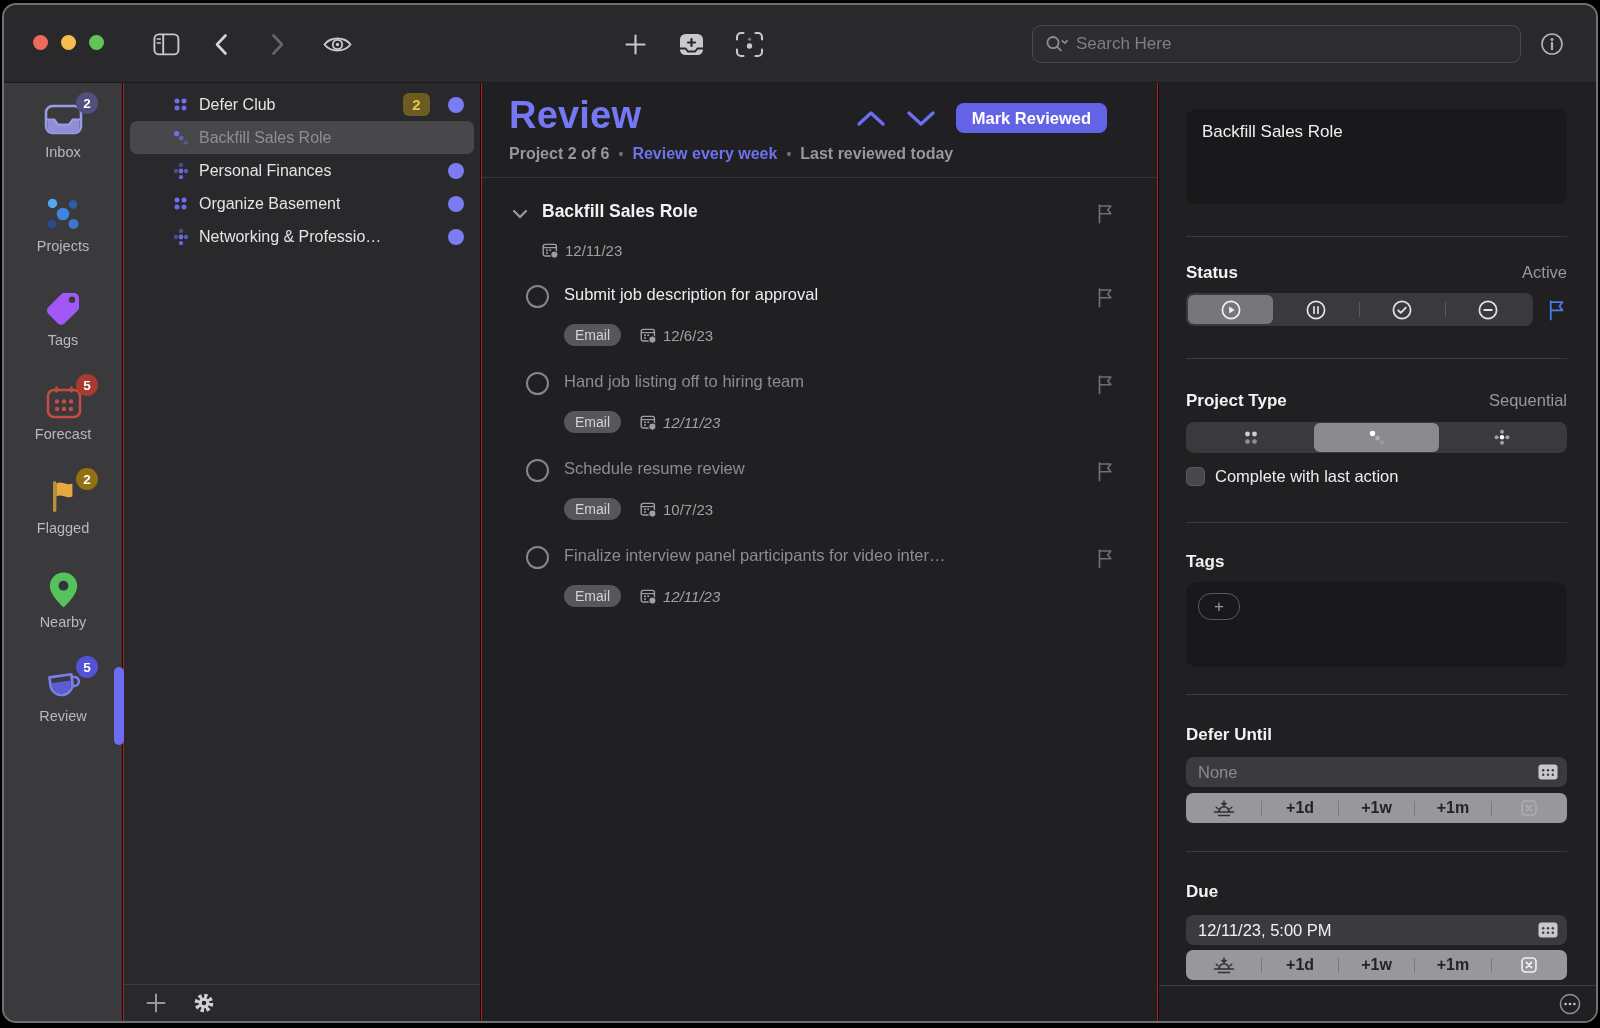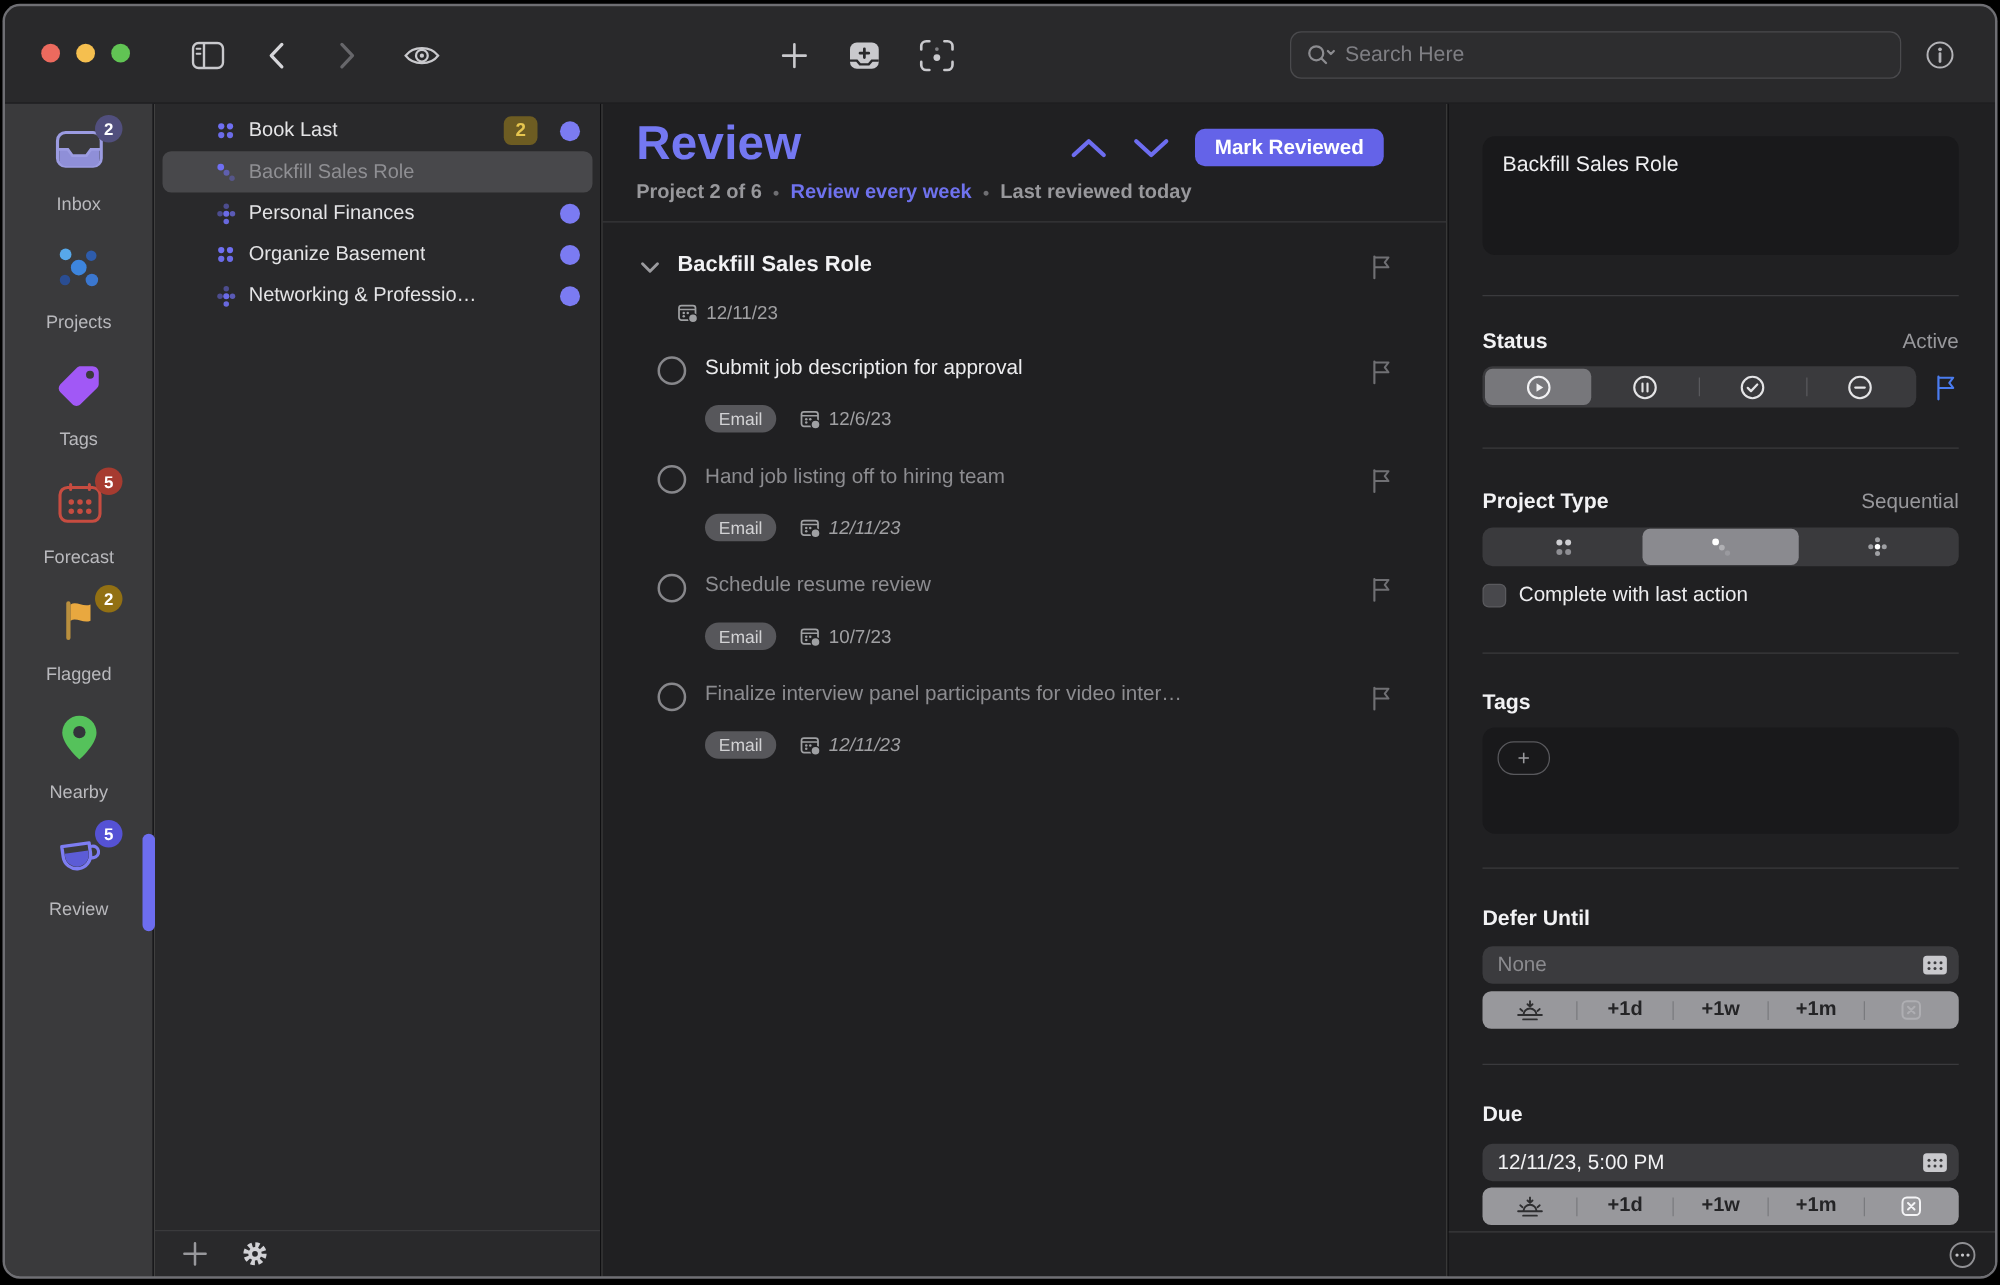--- a/index.html
+++ b/index.html
@@ -1,20 +1,20 @@
 <!DOCTYPE html>
 <html><head>
 <meta charset="utf-8">
 <style>
   * { margin:0; padding:0; box-sizing:border-box; }
   html,body { width:1600px; height:1028px; background:#000; overflow:hidden;
     font-family:"Liberation Sans","DejaVu Sans",sans-serif; -webkit-font-smoothing:antialiased; }
 
   .win { position:absolute; left:4px; top:5px; width:1592px; height:1016px;
-    background:#404040; border-radius:12px; overflow:hidden;
+    background:#b91c1c; border-radius:12px; overflow:hidden;
     box-shadow:0 0 0 2px #6f6f74; }
 
   
   .titlebar { position:absolute; left:0; right:0; top:0; height:78px; background:#29292b;
     border-bottom:1px solid #1a1a1c; }
   .tl { position:absolute; top:30px; width:15px; height:15px; border-radius:50%; }
   .tl.red { left:29px; background:#ec6a5e; }
   .tl.yel { left:57px; background:#f5bf4f; }
   .tl.grn { left:85px; background:#61c454; }
   .tb-btn { position:absolute; top:0; height:78px; display:flex; align-items:center; justify-content:center; }
@@ -31,21 +31,21 @@
   .projcol { position:absolute; left:120px; top:78px; bottom:0; width:357px; background:#29292b;
     border-right:1px solid #0e0e10; }
   .main    { position:absolute; left:478px; top:78px; bottom:0; width:675px; background:#202022; }
   .inspector { position:absolute; right:0; top:78px; bottom:0; width:438px; background:#202022;
     border-left:1px solid #0e0e10; }
 
   
   .side-list { padding-top:15px; display:flex; flex-direction:column; }
   .side-item { height:94px; display:flex; flex-direction:column; align-items:center; cursor:default; }
   .side-icon { position:relative; width:46px; height:44px; display:flex; align-items:center; justify-content:center; }
-  .side-label { margin-top:14px; font-size:14.5px; color:#b9b9bd; }
+  .side-label { margin-top:2px; font-size:14.5px; color:#b9b9bd; }
   .badge { position:absolute; top:-6px; right:-12px; min-width:22px; height:22px; padding:0 6px;
     border-radius:11px; color:#fff; font-size:13.5px; font-weight:700;
     display:flex; align-items:center; justify-content:center; }
   .badge.purple-dim { background:#514f7d; }
   .badge.red  { background:#a63b30; }
   .badge.gold { background:#927013; }
   .badge.purple { background:#5552d5; }
   .side-indicator { position:absolute; right:-2px; top:584px; width:10px; height:78px;
     border-radius:5px; background:#6d6df0; }
 
@@ -333,21 +333,21 @@
   <div class="projcol">
     <div class="proj-list">
 
       <div class="proj-row">
         <svg class="p-icon" viewBox="0 0 18 18">
           <circle cx="5" cy="5" r="2.5" fill="#6f6ff2"></circle>
             <circle cx="12" cy="5" r="2.5" fill="#6f6ff2"></circle>
           <circle cx="5" cy="12" r="2.5" fill="#6f6ff2" opacity=".95"></circle>
             <circle cx="12" cy="12" r="2.5" fill="#6f6ff2" opacity=".95"></circle>
         </svg>
-        <span class="p-name">Book Last</span>
+        <span class="p-name">Defer Club</span>
         <span class="count-badge gold">2</span>
         <span class="review-dot"></span>
       </div>
 
       <div class="proj-row selected">
         <svg class="p-icon" viewBox="0 0 18 18">
           <circle cx="4.6" cy="4.6" r="2.7" fill="#6f6ff2"></circle>
           <circle cx="9.2" cy="9.2" r="2.4" fill="#6f6ff2" opacity=".6"></circle>
           <circle cx="13.6" cy="13.6" r="2.2" fill="#6f6ff2" opacity=".38"></circle>
         </svg>

